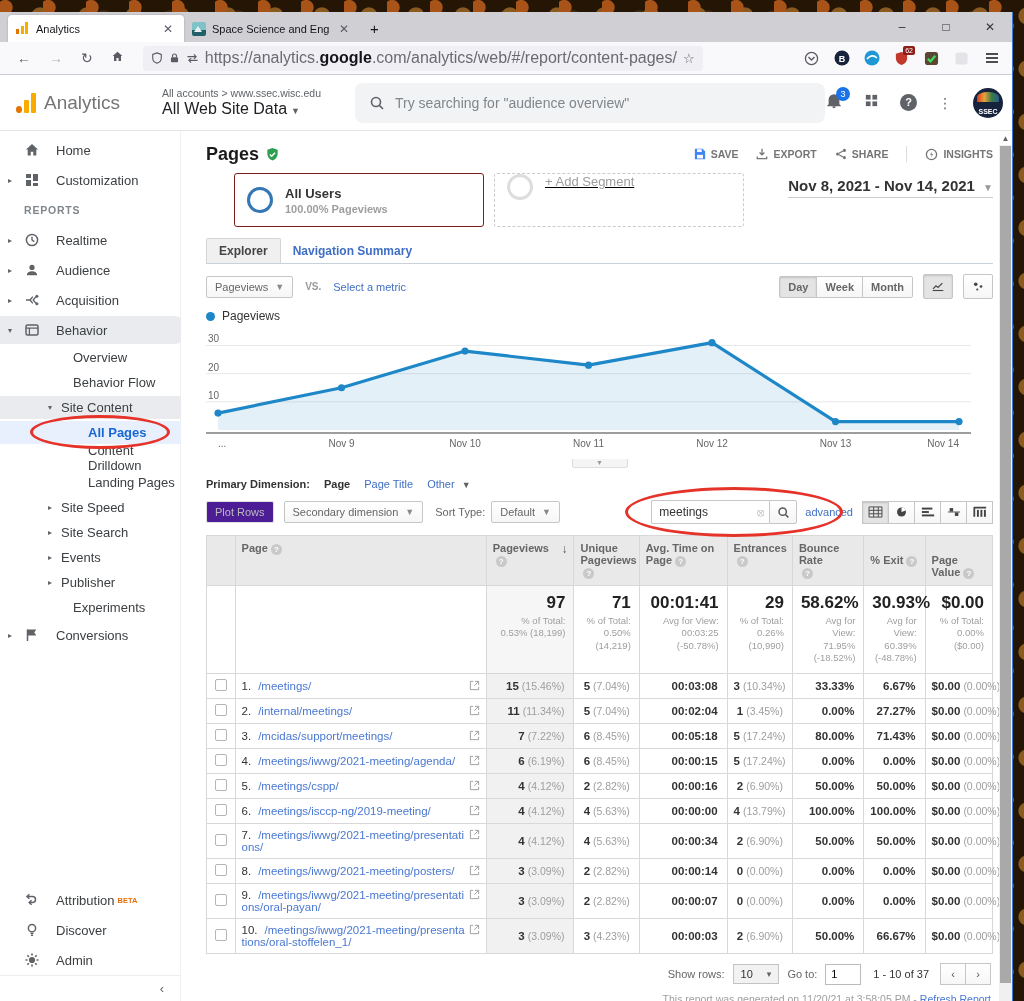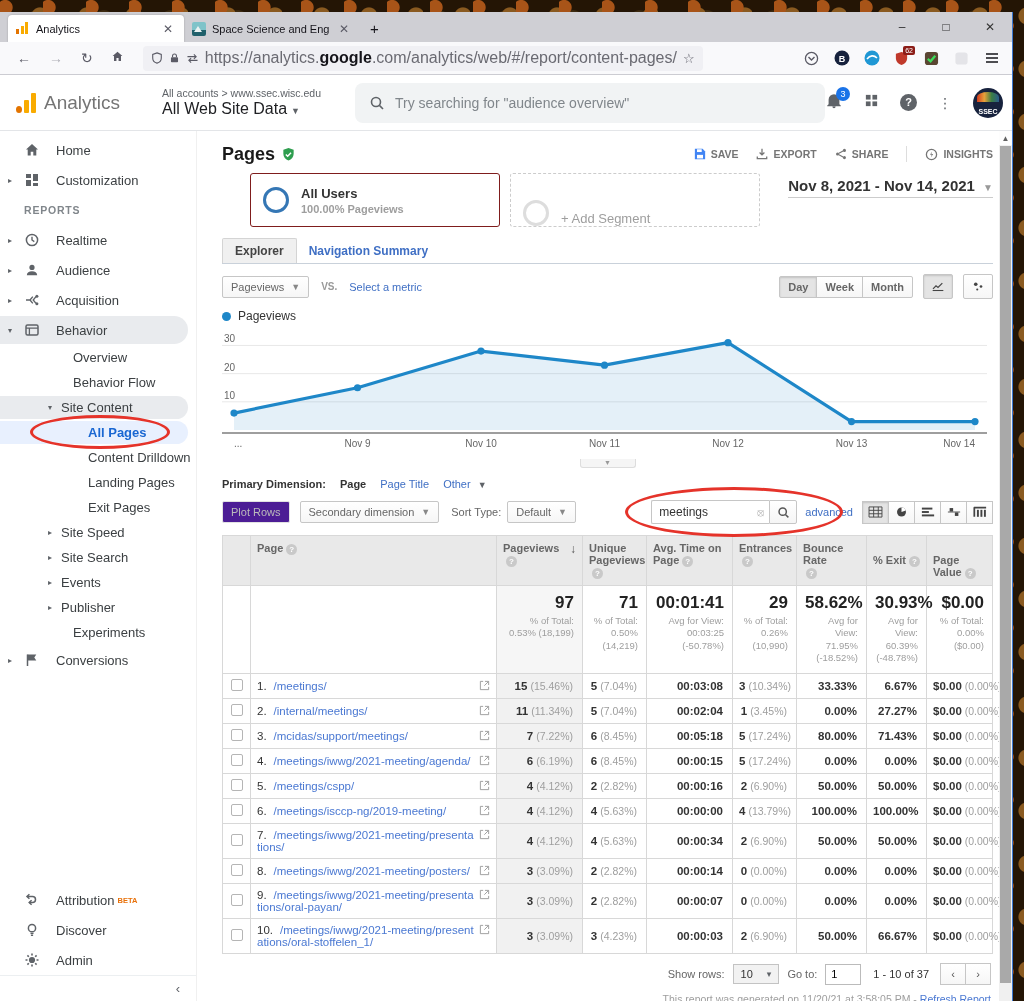--- a/index.html
+++ b/index.html
@@ -67,21 +67,21 @@
   .ga-right { margin-left:auto; display:flex; align-items:center; gap:21px; padding-right:18px; }
   .bell { position:relative; }
   .bell-badge { position:absolute; top:-5px; right:-7px; background:#1a73e8; color:#fff; border-radius:50%; width:14px; height:14px; font-size:9px; line-height:14px; text-align:center; }
   .help-circle { width:17px; height:17px; border-radius:50%; background:#5f6368; color:#fff; font-size:11px; line-height:17px; text-align:center; font-weight:bold; }
   .kebab { color:#5f6368; font-size:14px; letter-spacing:0; }
   .avatar { width:30px; height:30px; border-radius:50%; background:#17223d; color:#fff; font-size:7px; font-weight:bold; display:flex; align-items:flex-end; justify-content:center; padding-bottom:3px; position:relative; overflow:hidden; }
   .avatar:before { content:""; position:absolute; top:4px; left:4px; right:4px; height:10px; border-radius:50% 50% 0 0; background:linear-gradient(90deg,#d23c1e,#e8a13a,#3a7d44,#2a5b8c); }
 
   
   .app-body { flex:1; display:flex; min-height:0; }
-  .sidebar { width:197px; background:#fff; flex:none; display:flex; flex-direction:column; padding-top:4px; border-right:1px solid #f0f0f0; }
+  .sidebar { width:181px; background:#fff; flex:none; display:flex; flex-direction:column; padding-top:4px; border-right:1px solid #f0f0f0; }
   .s-item { display:flex; align-items:center; height:30px; font-size:13px; color:#3c4043; position:relative; flex:none; }
   .s-item .s-arrow { width:9px; font-size:8px; color:#5f6368; margin-left:8px; flex:none; }
   .s-item .s-icon { width:16px; height:16px; margin-left:7px; margin-right:16px; flex:none; }
   .s-item.lvl1, .s-item.lvl2 { height:25px; }
   .s-item.lvl1 .s-label { margin-left:56px; }
   .s-item.lvl1.has-arrow .s-arrow { margin-left:48px; }
   .s-item.lvl1.has-arrow .s-label { margin-left:4px; }
   .s-item.lvl2 .s-label { margin-left:71px; }
   .s-section { height:30px; display:flex; align-items:center; font-size:10.5px; color:#80868b; letter-spacing:.8px; padding-left:24px; font-weight:bold; }
   .s-item.hl-gray:before, .s-item.hl-blue:before { content:""; position:absolute; left:0; top:1px; bottom:1px; width:188px; border-radius:0 16px 16px 0; z-index:0; }
@@ -104,21 +104,21 @@
   .actions { margin-left:auto; display:flex; align-items:center; gap:18px;justify-content:flex-end; }
   .action-btn { display:flex; align-items:center; gap:5px; font-size:10.5px; font-weight:bold; color:#757575; }
   .action-div { width:1px; height:16px; background:#ddd; }
 
   
   .segment-row { display:flex; margin-top:6px; }
   .seg-card { width:250px; height:54px; border:1px solid #7f1d1d; border-radius:3px; display:flex; align-items:center; padding:0 12px; background:#fff;margin-left:28px; }
   .seg-circle { width:26px; height:26px; border:3px solid #3577b5; border-radius:50%; margin-right:12px; flex:none; }
   .seg-name { font-size:13px; color:#333; font-weight:bold; }
   .seg-sub { font-size:11px; color:#9e9e9e; margin-top:2px;font-weight:bold; }
-  .seg-add { width:250px; height:54px; border:1px dashed #ccc; border-radius:3px; display:flex; align-items:flex-end; padding:0 12px; margin-left:10px; }
+  .seg-add { width:250px; height:54px; border:1px dashed #ccc; border-radius:3px; display:flex; align-items:flex-start; padding:0 12px; margin-left:10px;text-decoration:underline; }
   .seg-add .seg-circle { border-color:#ddd; }
   .seg-add-label { font-size:13px; color:#9e9e9e; }
   .date-range { margin-left:auto; padding-top:4px; text-align:right; }
   .date-text { font-size:15px; font-weight:bold; color:#333; border-bottom:1px solid #ccc; padding-bottom:3px; }
   .date-text .caret { font-size:10px; color:#999; }
 
   
   .tabs-row { display:flex; align-items:flex-end; margin-top:10px; border-bottom:1px solid #c9d1da; height:27px; }
   .explorer-tab { background:#f0f0f0; border:1px solid #d4d4d4; border-bottom:none; font-size:12px; font-weight:bold; color:#444; padding:5px 12px; border-radius:2px 2px 0 0; }
   .navsum-tab { font-size:12px; font-weight:bold; color:#3f6fc4; padding:5px 12px; }
@@ -406,24 +406,20 @@
               <span class="s-label">All Pages</span>
               <div class="red-oval oval-allpages"></div>
             </div>
             <div class="s-item lvl2">
               <span class="s-arrow"></span>
               <span class="s-label">Content Drilldown</span>
             </div>
             <div class="s-item lvl2">
               <span class="s-arrow"></span>
               <span class="s-label">Landing Pages</span>
-            </div>
-            <div class="s-item lvl2">
-              <span class="s-arrow"></span>
-              <span class="s-label">Exit Pages</span>
             </div>
             <div class="s-item lvl1 has-arrow">
               <span class="s-arrow">▸</span>
               <span class="s-label">Site Speed</span>
             </div>
             <div class="s-item lvl1 has-arrow">
               <span class="s-arrow">▸</span>
               <span class="s-label">Site Search</span>
             </div>
             <div class="s-item lvl1 has-arrow">

